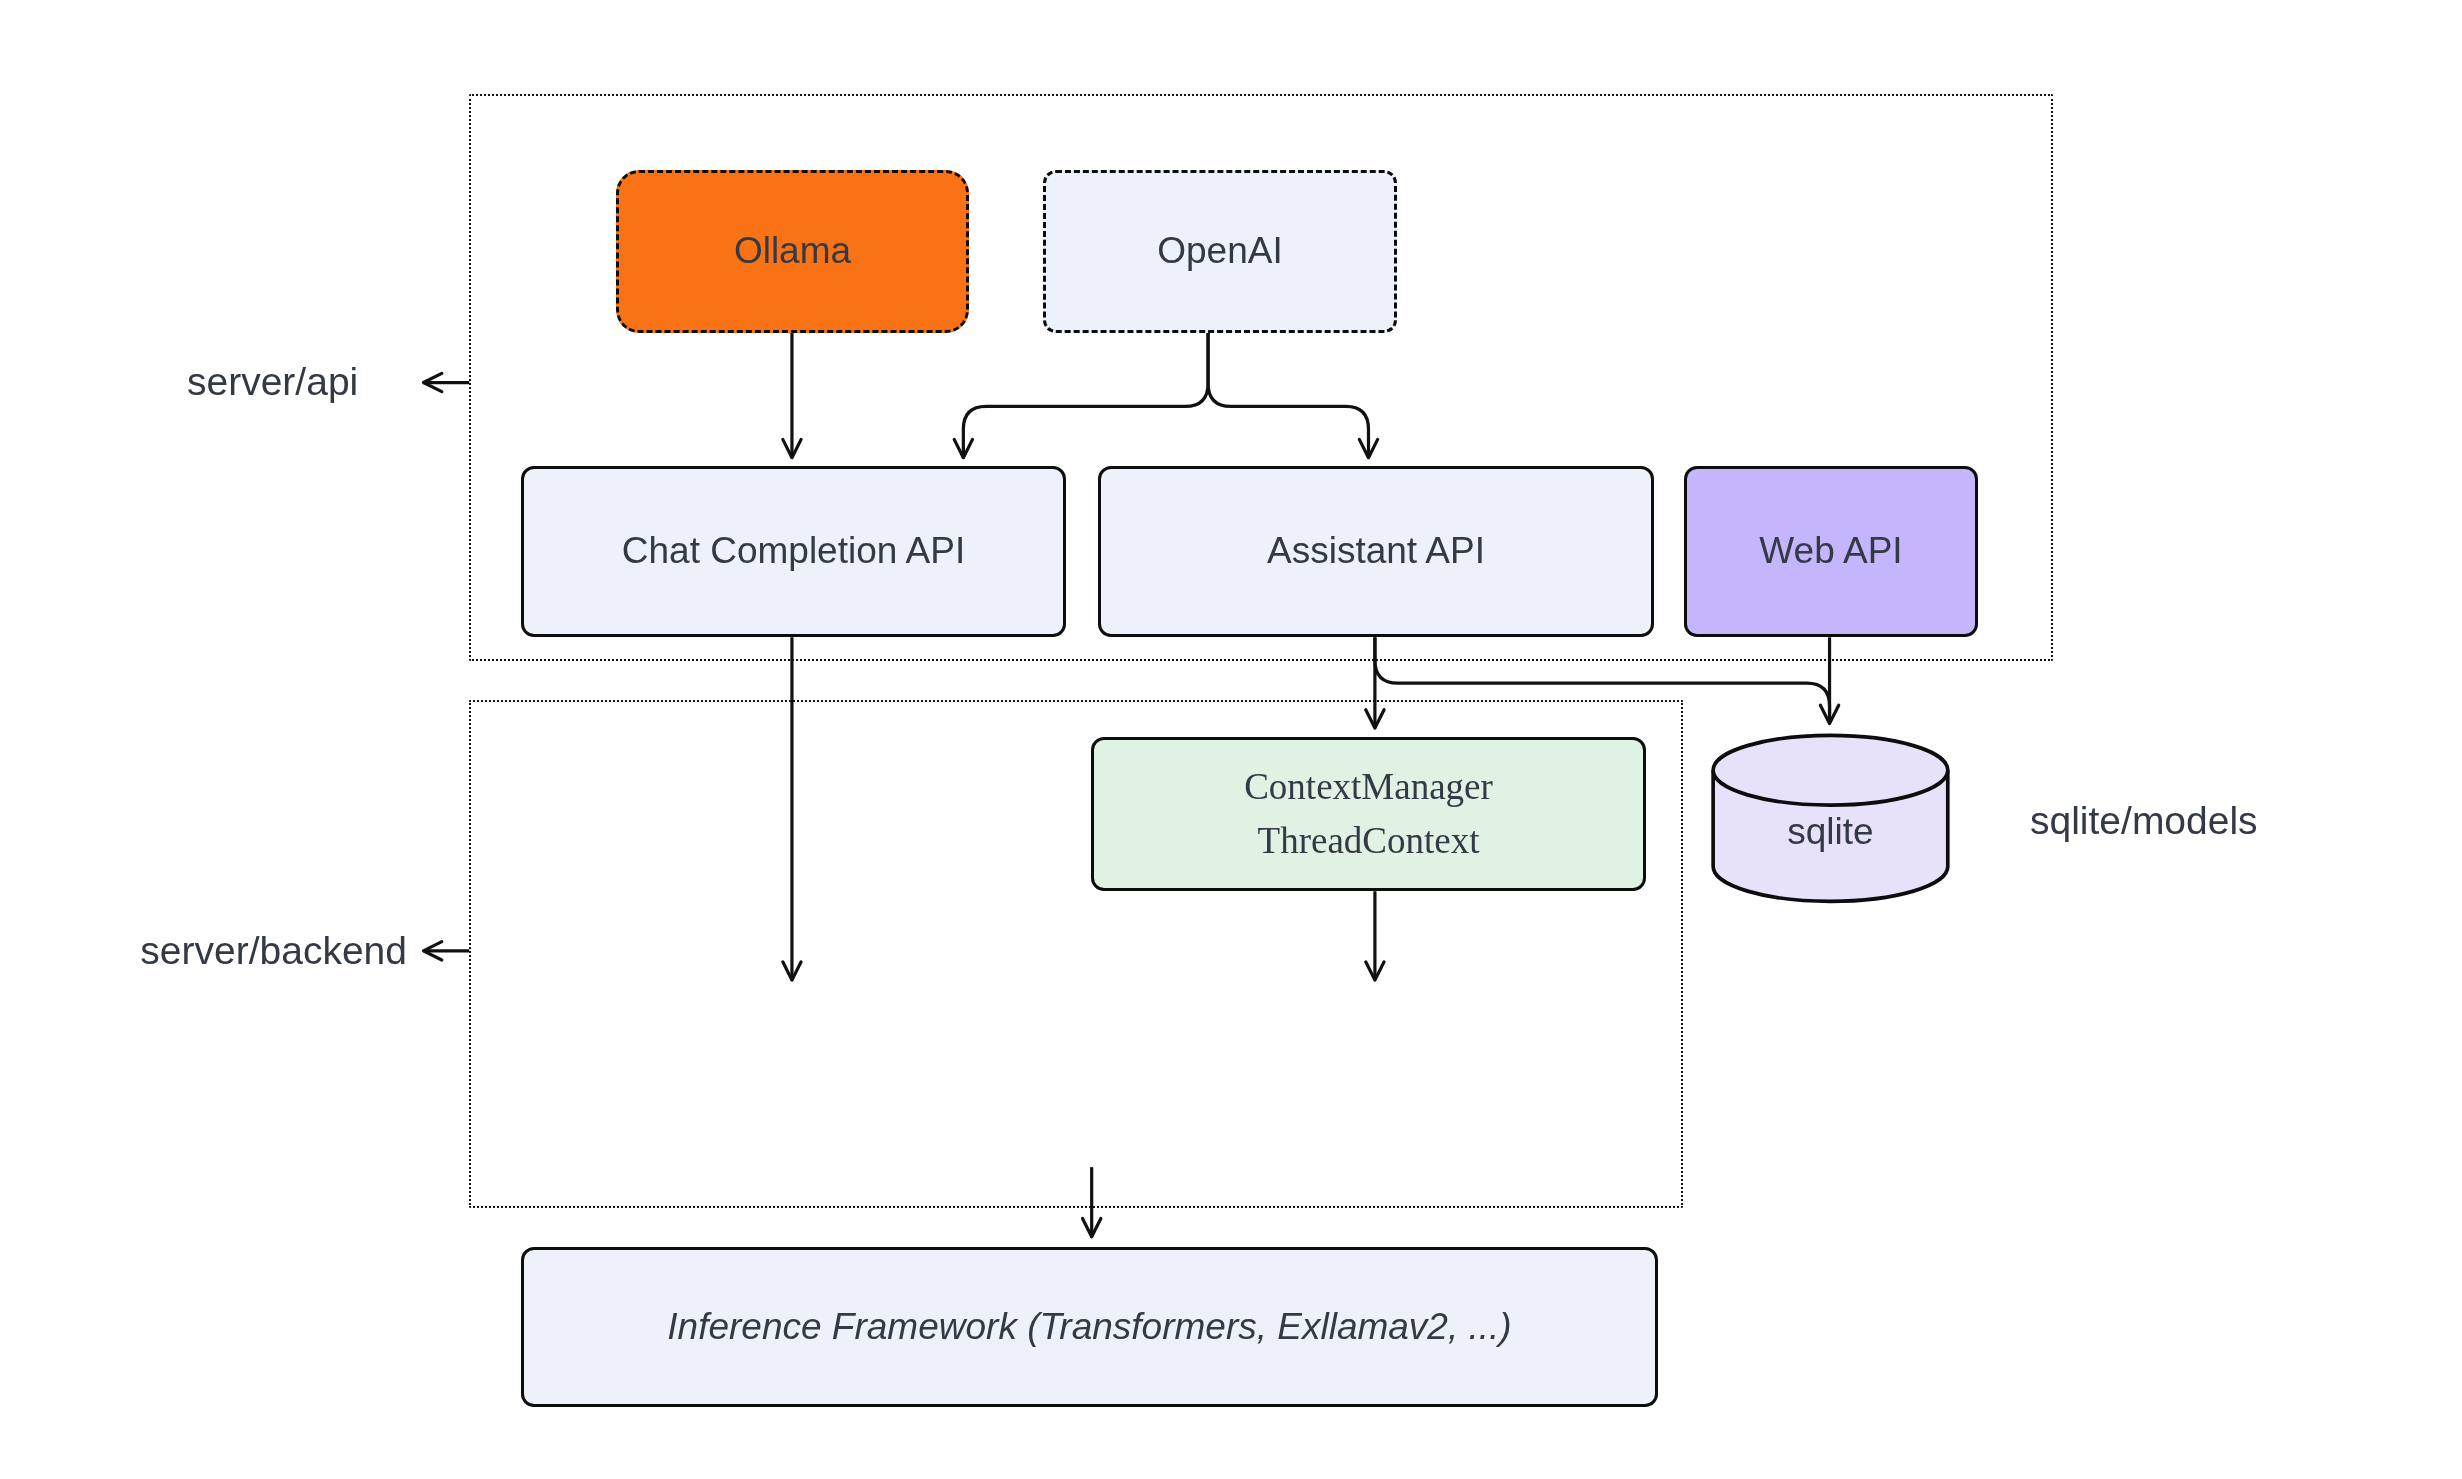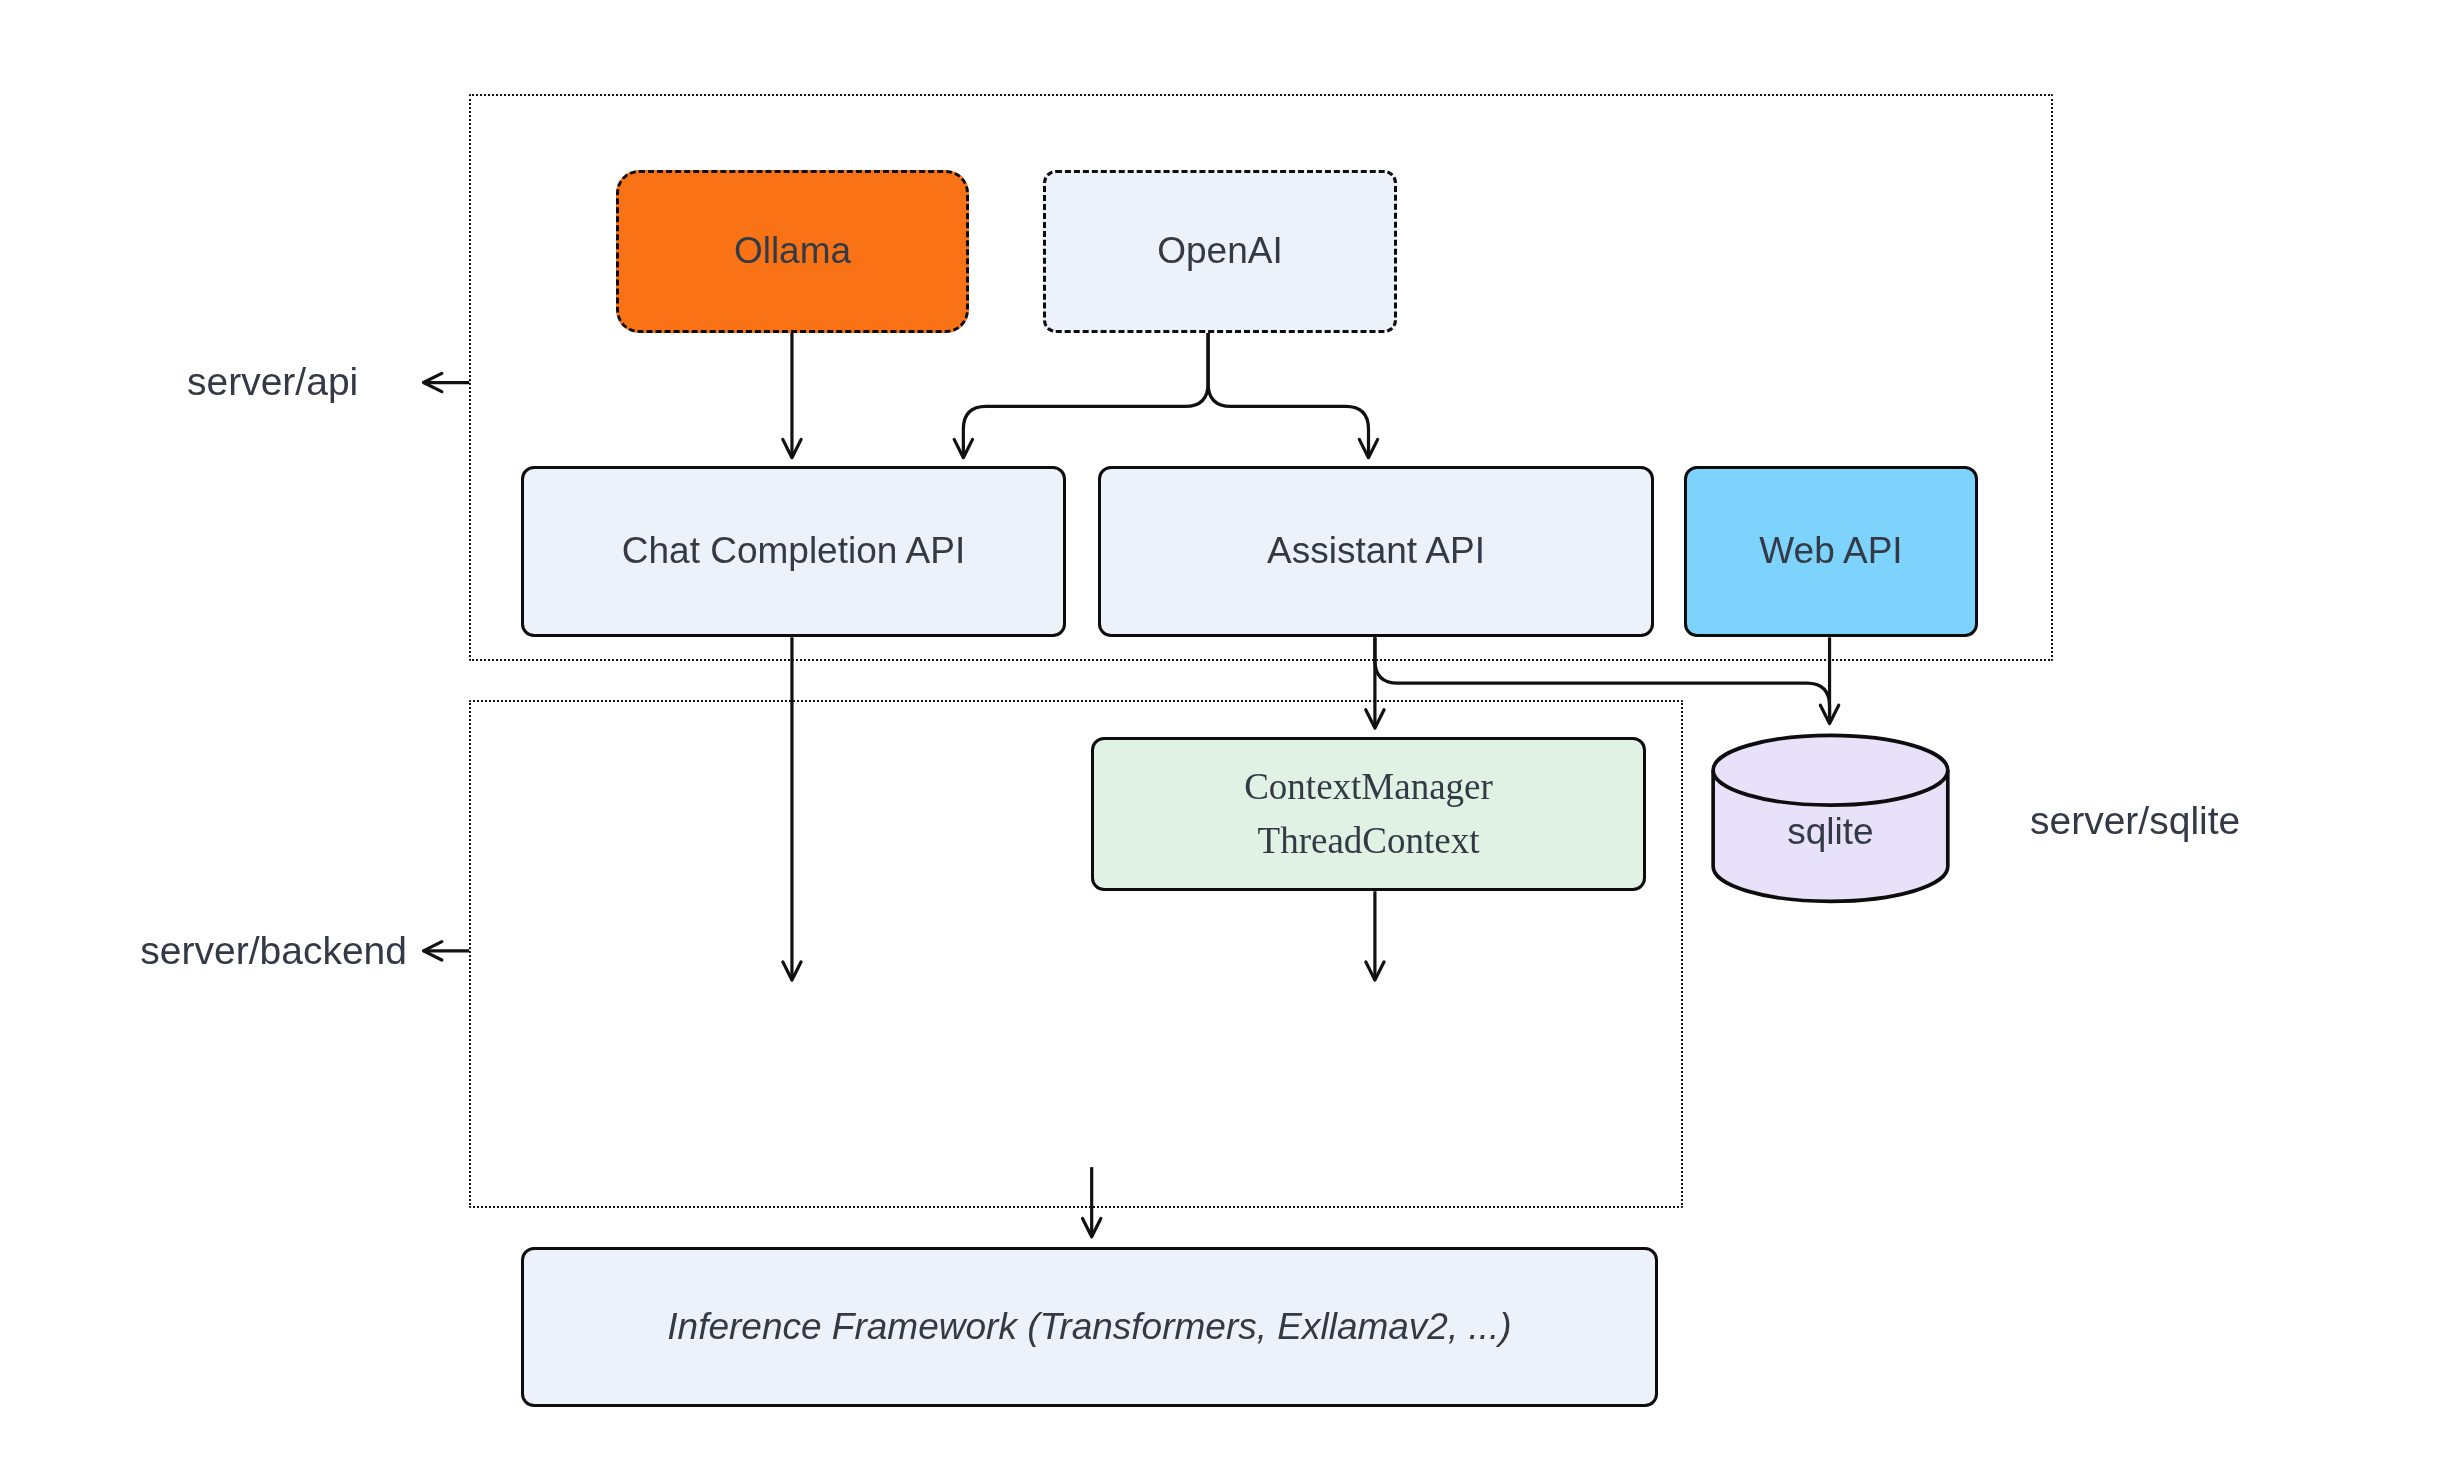--- a/index.html
+++ b/index.html
@@ -93,39 +93,39 @@
       <path d="M1869,840 L1869,945 A128,38 0 0 0 2125,945 L2125,840" fill="#e8e1fa" stroke="#0d0d0d" stroke-width="4"></path>
       <ellipse cx="1997" cy="840" rx="128" ry="38" fill="#e8e1fa" stroke="#0d0d0d" stroke-width="4"></ellipse>
     </g>
   </svg>
 
   <div class="group group-api"></div>
   <div class="group group-backend"></div>
 
   <div class="outlabel label-api">server/api</div>
   <div class="outlabel label-backend">server/backend</div>
-  <div class="outlabel label-models">server/sqlite</div>
+  <div class="outlabel label-models">sqlite/models</div>
 
   <div class="node dashed node-ollama" style="background: #f97316; border-radius: 23px;">
     <span>Ollama</span>
   </div>
 
   <div class="node dashed node-openai" style="background: rgb(237, 241, 250);">
     <span>OpenAI</span>
   </div>
 
   <div class="node node-chat" style="background: rgb(237, 241, 250);">
     <span>Chat Completion API</span>
   </div>
 
   <div class="node node-assistant" style="background: rgb(237, 241, 250);">
     <span>Assistant API</span>
   </div>
 
-  <div class="node node-web" style="background: #7dd3fc; align-items: center;">
+  <div class="node node-web" style="background: #c4b5fd; align-items: center;">
     <span>Web API</span>
   </div>
 
   <div class="node node-context" style="background: rgb(223, 242, 227);">
     <span>ContextManager</span>
     <span>ThreadContext</span>
   </div>
 
 
   <div class="node node-inference" style="background: rgb(237, 241, 250); font-style: italic;">

